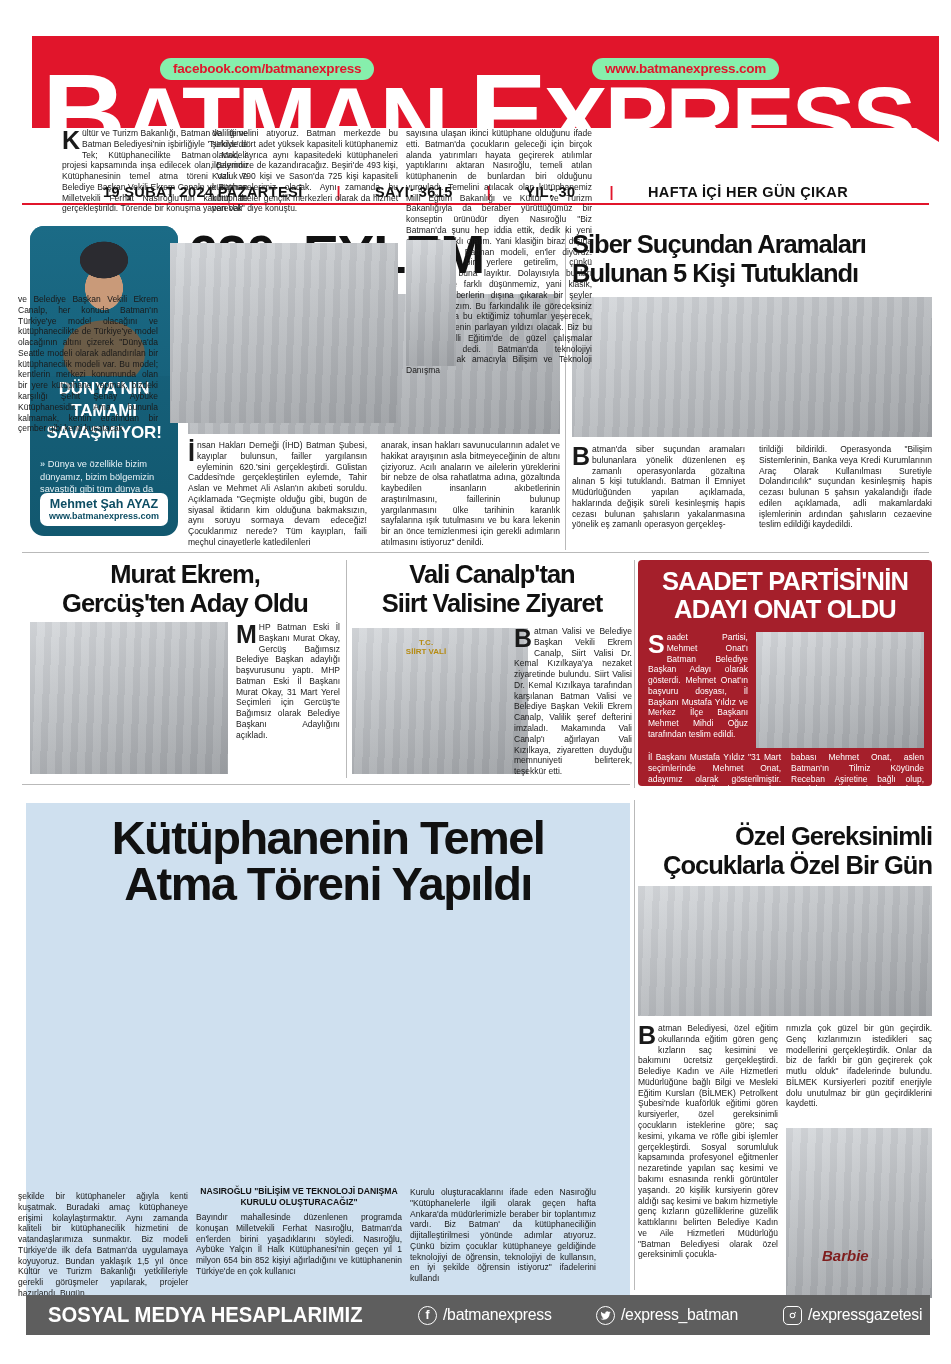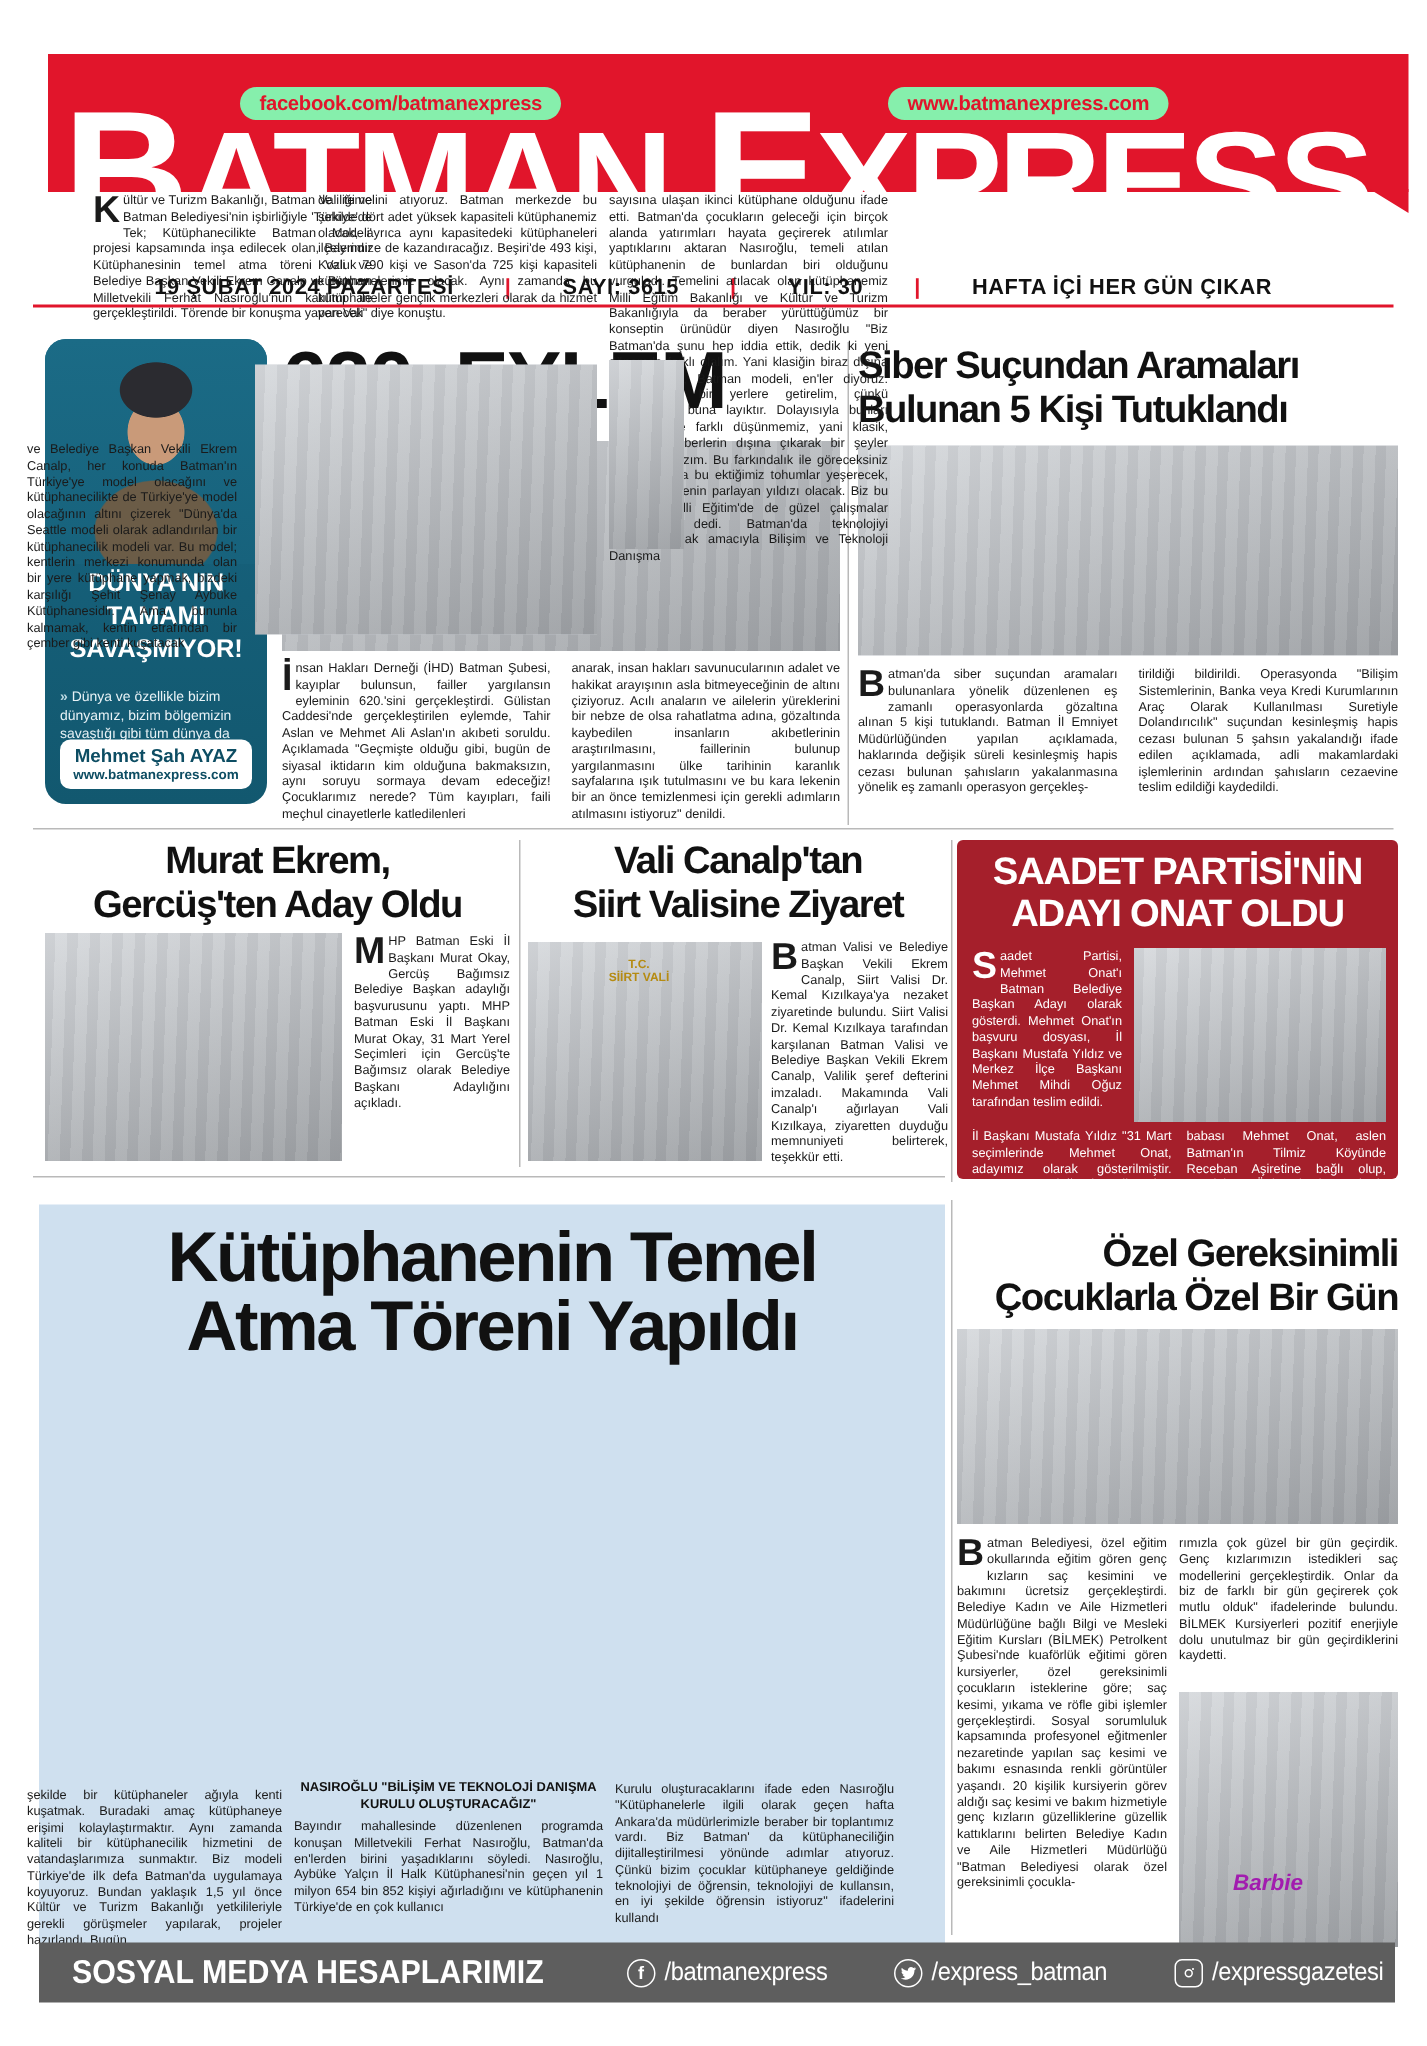--- a/index.html
+++ b/index.html
@@ -128,21 +128,21 @@
 
   .vline { position: absolute; background: #b9b9b9; width: 1px; }
 
   
   .s3-hl { position: absolute; left: 30px; top: 560px; width: 310px; font-size: 25.5px; line-height: 1.13; text-align: center; }
   .s3-photo { position: absolute; left: 30px; top: 622px; width: 198px; height: 152px; }
   .s3-txt { position: absolute; left: 236px; top: 622px; width: 104px; }
 
   
   .s4-hl { position: absolute; left: 352px; top: 560px; width: 280px; font-size: 25.5px; line-height: 1.13; text-align: center; }
-  .s4-photo { position: absolute; left: 352px; top: 628px; width: 156px; height: 146px; padding-left: 34px; }
+  .s4-photo { position: absolute; left: 352px; top: 628px; width: 176px; height: 146px; padding-left: 34px; }
   .s4-txt { position: absolute; left: 514px; top: 626px; width: 118px; }
 
   
   .s5-box {
     position: absolute; left: 638px; top: 560px; width: 294px; height: 226px;
     background: #a51f2b; border-radius: 4px;
   }
   .s5-hl {
     position: absolute; left: 8px; top: 8px; width: 278px;
     color: #fff; font-size: 25.5px; line-height: 1.08; text-align: center;
@@ -317,21 +317,21 @@
   <div class="vline" style="left:634px; top:800px; height:490px;"></div>
 
   <div class="hl s7-hl">
     <span>Özel Gereksinimli</span><br>
     <span>Çocuklarla Özel Bir Gün</span>
   </div>
   <div class="photo s7-photo"></div>
   <p class="body-txt dropcap s7-c1">Batman Belediyesi, özel eğitim okullarında eğitim gören genç kızların saç kesimini ve bakımını ücretsiz gerçekleştirdi. Belediye Kadın ve Aile Hizmetleri Müdürlüğüne bağlı Bilgi ve Mesleki Eğitim Kursları (BİLMEK) Petrolkent Şubesi'nde kuaförlük eğitimi gören kursiyerler, özel gereksinimli çocukların isteklerine göre; saç kesimi, yıkama ve röfle gibi işlemler gerçekleştirdi. Sosyal sorumluluk kapsamında profesyonel eğitmenler nezaretinde yapılan saç kesimi ve bakımı esnasında renkli görüntüler yaşandı. 20 kişilik kursiyerin görev aldığı saç kesimi ve bakım hizmetiyle genç kızların güzelliklerine güzellik kattıklarını belirten Belediye Kadın ve Aile Hizmetleri Müdürlüğü "Batman Belediyesi olarak özel gereksinimli çocukla-</p>
   <p class="body-txt s7-c2">rımızla çok güzel bir gün geçirdik. Genç kızlarımızın istedikleri saç modellerini gerçekleştirdik. Onlar da biz de farklı bir gün geçirerek çok mutlu olduk" ifadelerinde bulundu. BİLMEK Kursiyerleri pozitif enerjiyle dolu unutulmaz bir gün geçirdiklerini kaydetti.</p>
   <div class="photo s7-photo2">
-    <div style="position:absolute;left:36px;bottom:34px;z-index:2;color:#a21caf;font-style:italic;font-weight:bold;font-size:15px;">Barbie</div>
+    <div style="position:absolute;left:36px;bottom:34px;z-index:2;color:#7f1d1d;font-style:italic;font-weight:bold;font-size:15px;">Barbie</div>
   </div>
 
   <div class="footer">
     <div class="footer-title">SOSYAL MEDYA HESAPLARIMIZ</div>
     <div class="soc">
       <div class="soc-ico circ">f</div>
       <div class="soc-txt">/batmanexpress</div>
     </div>
     <div class="soc">
       <div class="soc-ico circ">

